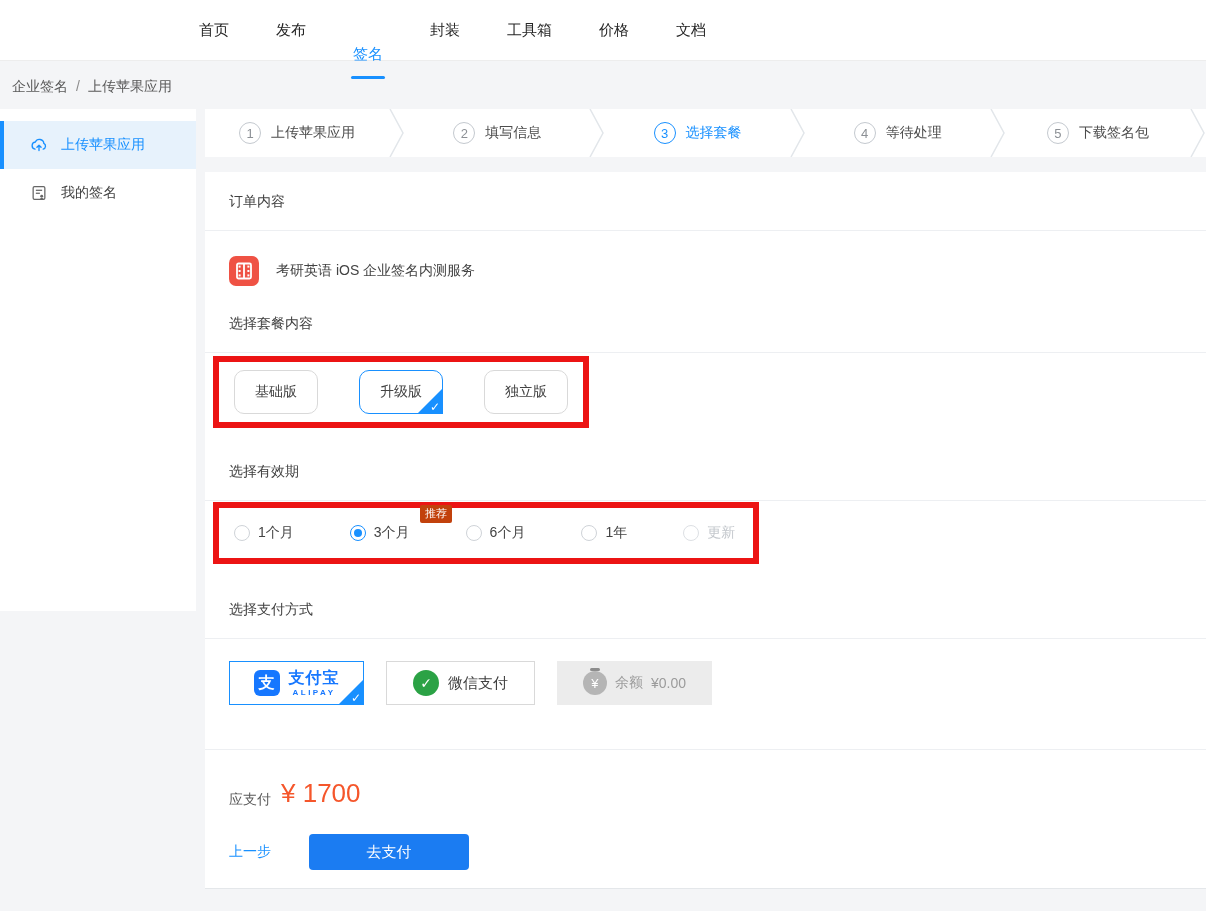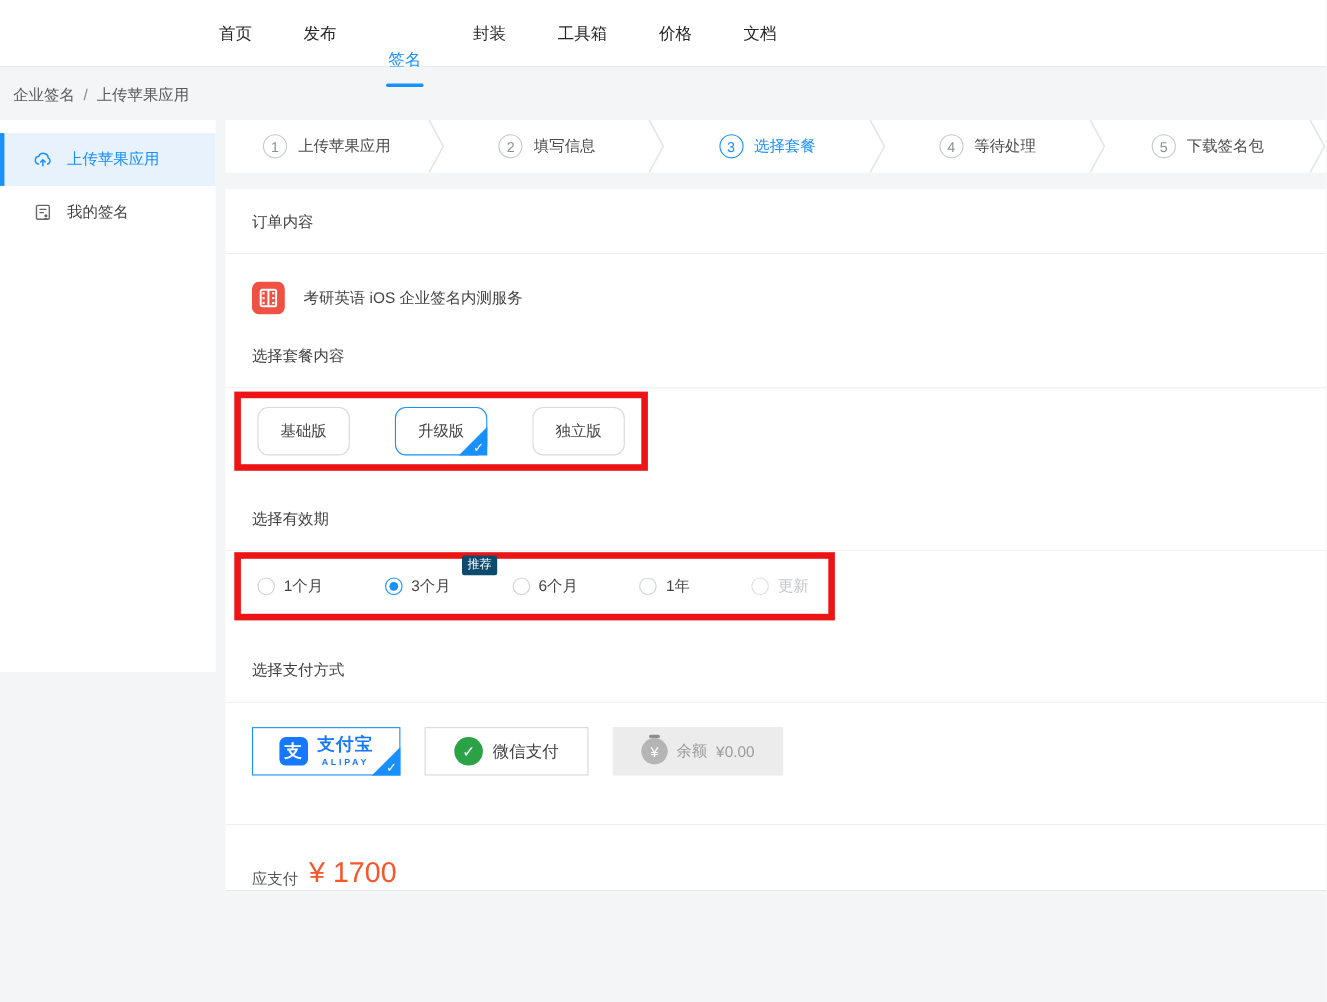--- a/index.html
+++ b/index.html
@@ -52,21 +52,21 @@
   .sel-check { position:absolute; right:2px; bottom:0; color:#fff; font-size:12px; line-height:1; }
 
   .validity-row { padding:1px 0 16px 8px; }
   .validity-box { position:relative; display:inline-flex; gap:56px; padding:16px 18px 16px 15px; }
   .radio { display:flex; align-items:center; gap:8px; font-size:14px; color:#434343; cursor:pointer; white-space:nowrap; }
   .radio-circle { position:relative; width:16px; height:16px; border-radius:50%; background:#fff; border:1px solid #cfd3d8; }
   .radio.selected .radio-circle { border-color:#1890ff; }
   .radio.selected .radio-circle::after { content:""; position:absolute; left:3px; top:3px; width:8px; height:8px; border-radius:50%; background:#1890ff; }
   .radio.disabled { color:#c3c7cc; }
   .radio.disabled .radio-circle { border-color:#dde0e4; }
-  .badge { position:absolute; top:-3px; left:201px; background:#0c4a6e; color:#fff; font-size:11px; line-height:1; padding:3px 5px 4px; border-radius:2px; }
+  .badge { position:absolute; top:-3px; left:201px; background:#c2410c; color:#fff; font-size:11px; line-height:1; padding:3px 5px 4px; border-radius:2px; }
 
   .pay-row { padding:22px 24px 44px; display:flex; align-items:center; gap:22px; }
   .pay-btn { position:relative; height:44px; background:#fff; border:1px solid #d9d9d9; display:flex; align-items:center; justify-content:center; gap:9px; cursor:pointer; }
   .pay-btn.alipay { width:135px; border-color:#1890ff; }
   .ali-logo { width:26px; height:26px; border-radius:6px; background:#1677ff; color:#fff; font-size:16px; font-weight:bold; display:flex; align-items:center; justify-content:center; }
   .ali-col { display:flex; flex-direction:column; align-items:center; color:#1677ff; line-height:1; }
   .ali-col .t { font-size:16px; font-weight:700; letter-spacing:1px; }
   .ali-col .s { font-size:8px; font-weight:700; letter-spacing:2.5px; margin-top:3px; }
   .pay-btn.wechat { width:149px; font-size:15px; color:#404040; }
   .wx-icon { width:26px; height:26px; border-radius:50%; background:#2BA245; color:#fff; font-size:14px; font-weight:bold; display:flex; align-items:center; justify-content:center; }
@@ -255,17 +255,21 @@
             <span>余额</span>
             <span>¥0.00</span>
           </div>
         </div>
 
         <div class="total-row">
           <span class="due-label">应支付</span>
           <span class="due-amount">¥ 1700</span>
         </div>
 
+        <div class="actions-row">
+          <span class="prev-link">上一步</span>
+          <button class="pay-button">去支付</button>
+        </div>
 
       </div>
     </div>
   </div>
 </div>
 
 </body></html>

